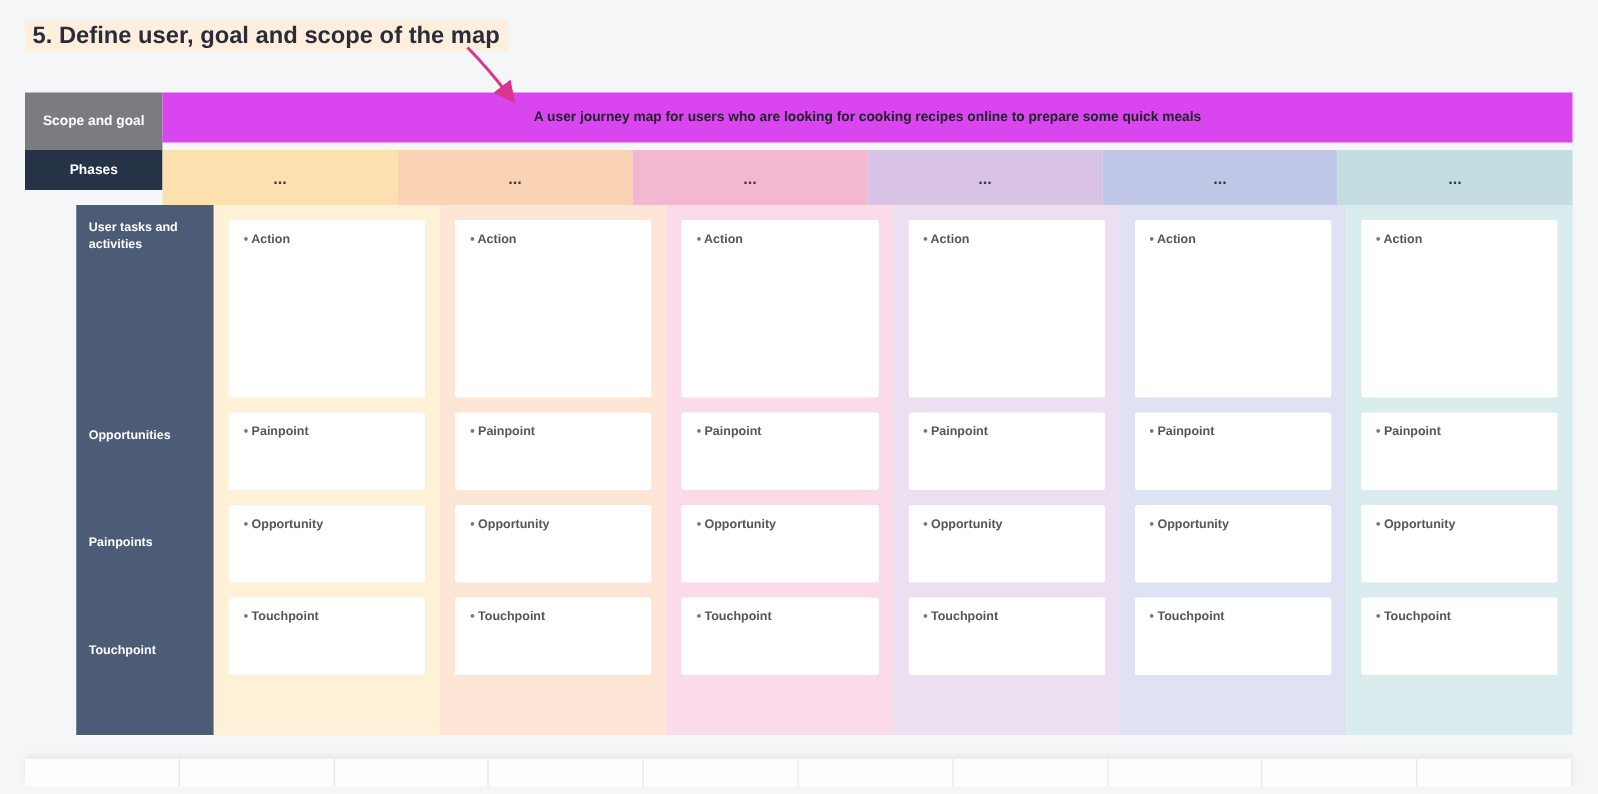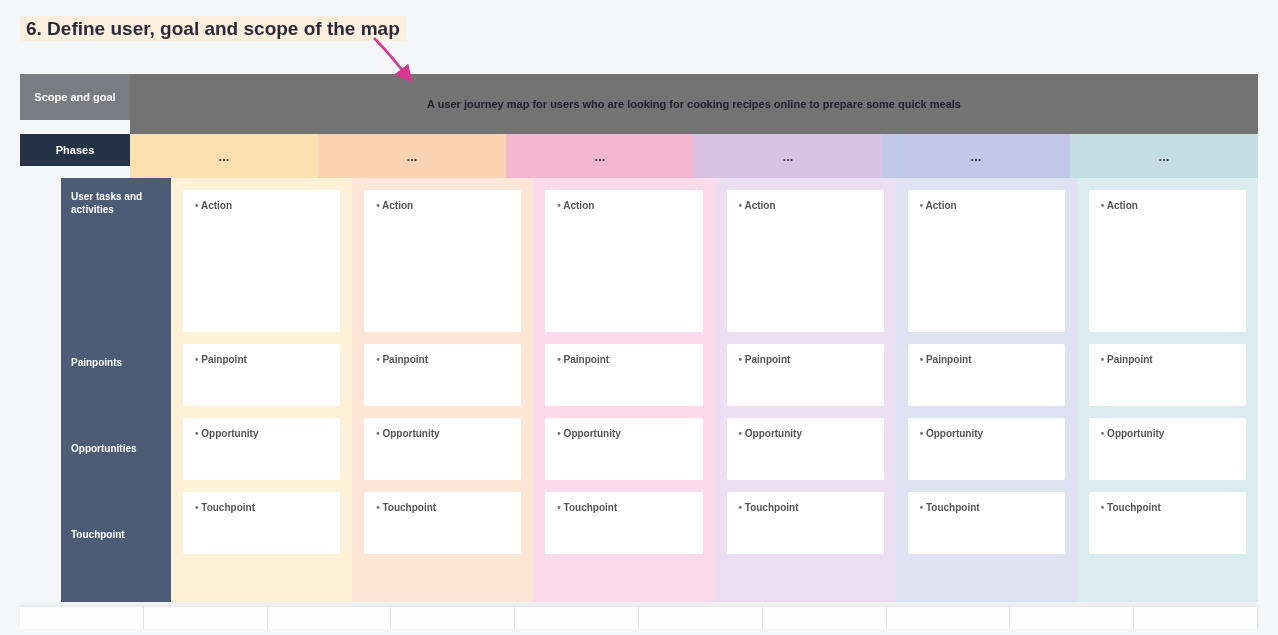--- a/index.html
+++ b/index.html
@@ -43,29 +43,29 @@
     font-weight: 600;
     display: flex;
     align-items: center;
     justify-content: center;
     text-align: left;
     height: 46px;
     padding: 4px;
   }
   .scope-text {
     grid-column: 2 / span 6;
-    background: #737373;
+    background: #d946ef;
     color: #21212b;
     font-size: 11px;
     font-weight: 600;
     display: flex;
     align-items: center;
     justify-content: center;
     text-align: center;
-    height: 60px;
+    height: 40px;
   }
   .phases-label {
     background: #263347;
     color: #ffffff;
     font-size: 11px;
     font-weight: 700;
     display: flex;
     align-items: center;
     justify-content: center;
     height: 32px;
@@ -155,21 +155,21 @@
     flex: 1;
     border-right: 1px solid #e4e4e8;
     background: #fdfdfe;
     height: 100%;
   }
 </style>
 </head>
 <body>
 
 <div class="page">
-  <span class="heading">6. Define user, goal and scope of the map</span>
+  <span class="heading">5. Define user, goal and scope of the map</span>
 
   <svg class="arrow" width="60" height="55">
     <defs>
       <marker id="ahead" viewBox="0 0 10 10" refX="8" refY="5" markerWidth="7" markerHeight="7" orient="auto-start-reverse">
         <path d="M 0 0 L 10 5 L 0 10 z" fill="#d73790"></path>
       </marker>
     </defs>
     <path d="M 4 4 Q 20 20 40 46" stroke="#d73790" stroke-width="2.5" fill="none" marker-end="url(#ahead)"></path>
   </svg>
 
@@ -183,22 +183,22 @@
     <div class="phase-cell c2-head">...</div>
     <div class="phase-cell c3-head">...</div>
     <div class="phase-cell c4-head">...</div>
     <div class="phase-cell c5-head">...</div>
     <div class="phase-cell c6-head">...</div>
 
     <div class="body-grid">
 
       <div class="side-labels">
         <div class="side-label sl-tasks">User tasks and activities</div>
+        <div class="side-label sl-opp">Opportunities</div>
         <div class="side-label sl-pain">Painpoints</div>
-        <div class="side-label sl-opp">Opportunities</div>
         <div class="side-label sl-touch">Touchpoint</div>
       </div>
 
       <div class="body-col c1-body">
         <div class="card card-tall">
             <ul>
               <li>Action</li>
             </ul>
           </div>
         <div class="card card-med">

